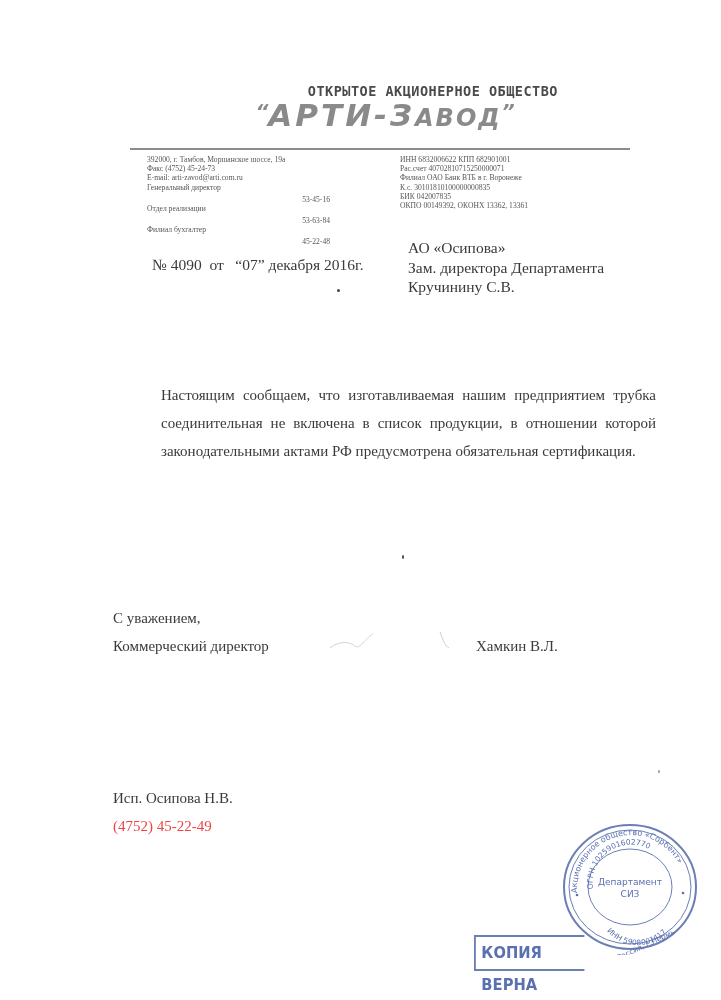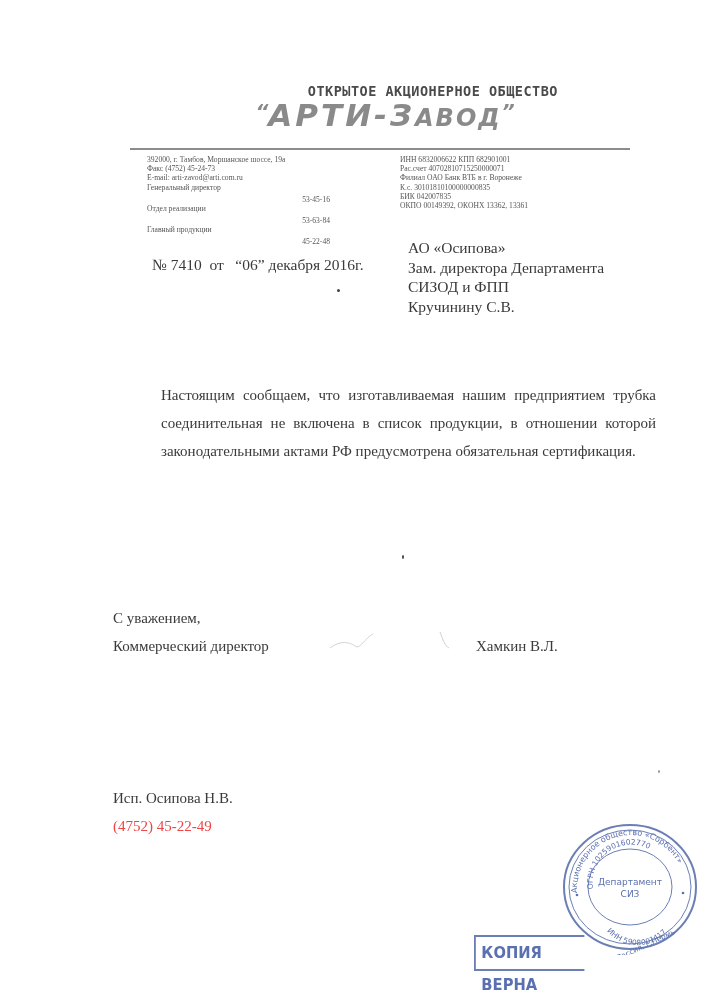--- a/index.html
+++ b/index.html
@@ -84,39 +84,38 @@
   <div>E-mail: arti-zavod@arti.com.ru</div>
   <div class="contact-row">
     <span>Генеральный директор</span>
     <span class="num">53-45-16</span>
   </div>
   <div class="contact-row">
     <span>Отдел реализации</span>
     <span class="num">53-63-84</span>
   </div>
   <div class="contact-row">
-    <span>Главный продукции</span>
+    <span>Филиал бухгалтер</span>
     <span class="num">45-22-48</span>
   </div>
 </div>
 
 <div class="contacts-right">
   <div>ИНН 6832006622 КПП 682901001</div>
   <div>Рас.счет 40702810715250000071</div>
   <div>Филиал ОАО Банк ВТБ в г. Воронеже</div>
   <div>К.с. 30101810100000000835</div>
   <div>БИК 042007835</div>
   <div>ОКПО 00149392, ОКОНХ 13362, 13361</div>
 </div>
 
-<div class="ref-line">№ 7410  от   “06” декабря 2016г.</div>
+<div class="ref-line">№ 4090  от   “07” декабря 2016г.</div>
 <div class="addressee">
   <div>АО «Осипова»</div>
   <div>Зам. директора Департамента</div>
-  <div>СИЗОД и ФПП</div>
   <div>Кручинину С.В.</div>
 </div>
 <div class="speck" style="left:337px;top:289px;width:3px;height:3px;"></div>
 
 <div class="body-text">
   <span>Настоящим сообщаем, что изготавливаемая нашим предприятием трубка</span>
   <span>соединительная не включена в список продукции, в отношении которой</span>
   <span class="last">законодательными актами РФ предусмотрена обязательная сертификация.</span>
 </div>
 <div class="speck" style="left:402px;top:555px;width:2px;height:4px;"></div>

